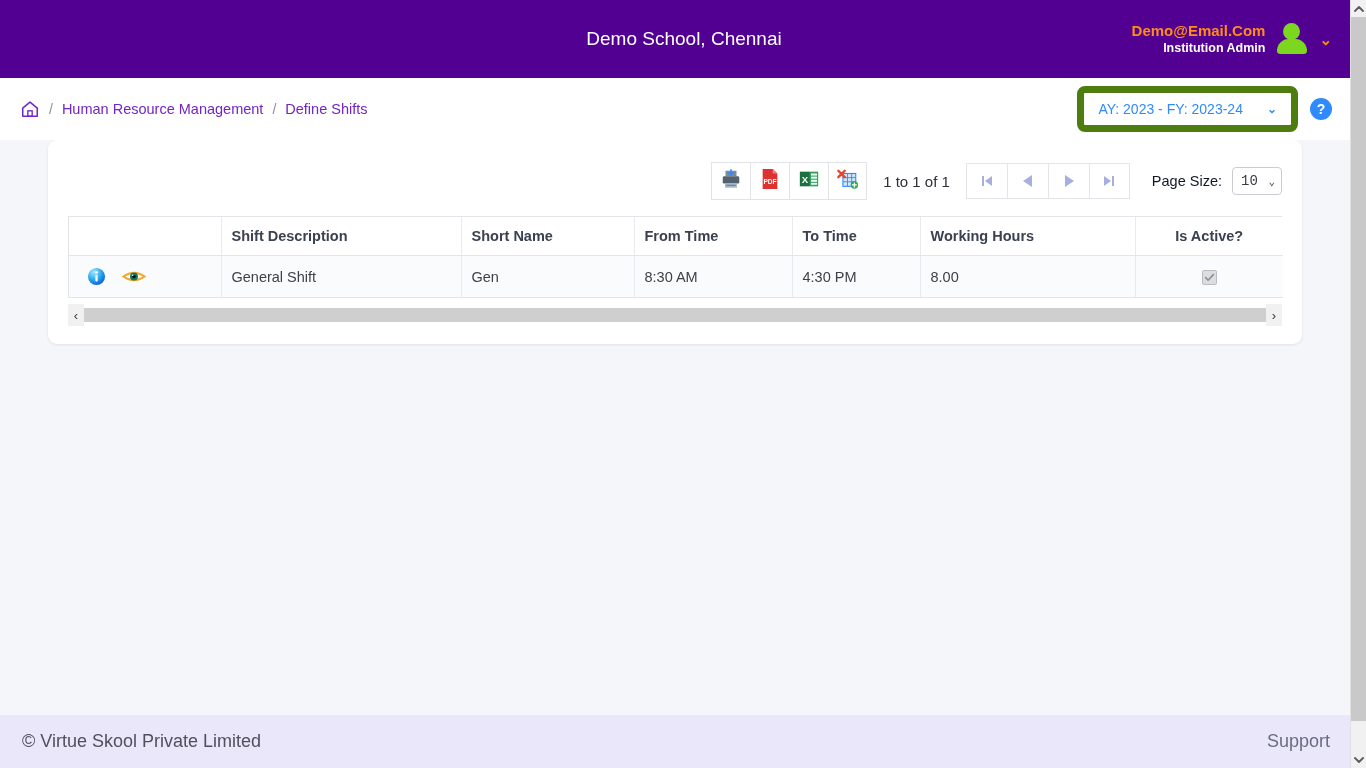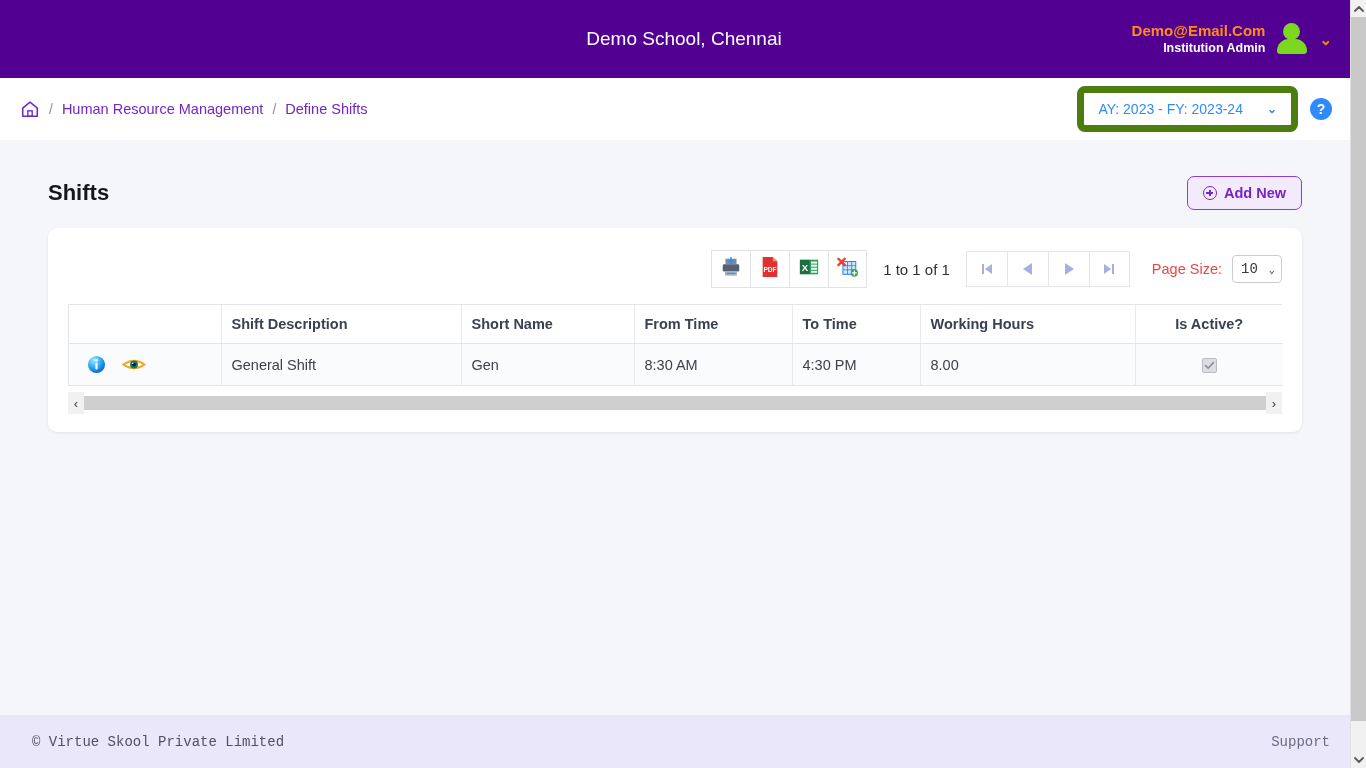--- a/index.html
+++ b/index.html
@@ -281,21 +281,21 @@
     border: 1px solid #e4e5ea;
     border-right: none;
     background: #ffffff;
     display: flex; align-items: center; justify-content: center;
     cursor: pointer;
   }
   .pg-btn:last-child { border-right: 1px solid #e4e5ea; }
   .pg-btn svg { display: block; }
   .pagesize-label {
     font-size: 14.5px;
-    color: #ef4444;
+    color: #0f172a;
     padding: 0 10px 0 22px;
     white-space: nowrap;
   }
   .pagesize-select {
     width: 50px; height: 28px;
     border: 1px solid #c9ccd4;
     border-radius: 4px;
     background: #ffffff;
     font-size: 14px;
     color: #3b3b44;
@@ -375,25 +375,24 @@
     background: #cfcfcf;
     cursor: pointer;
   }
 
   
   .footer {
     height: 53px;
     background: #eae7fb;
     display: flex;
     align-items: center;
-    padding: 0 20px 0 32px;
+    padding: 0 20px 0 22px;
     flex: 0 0 auto;
-    font-size: 14px;
+    font-size: 18px;
     color: #50505e;
-    font-family: Liberation Mono, monospace;
   }
   .support-link {
     margin-left: auto;
     color: #6b6b80;
     cursor: pointer;
   }
 
   
   .vscroll {
     position: absolute;
@@ -458,27 +457,20 @@
         <div class="ay-select">
           <span>AY: 2023 - FY: 2023-24</span>
           <span class="ay-caret">⌄</span>
         </div>
         <div class="help-btn">?</div>
       </div>
     </div>
 
     <div class="main">
 
-      <div class="page-head">
-        <div class="page-title">Shifts</div>
-        <div class="add-new">
-          <span class="plus-circle"></span>
-          <span>Add New</span>
-        </div>
-      </div>
 
       <div class="card">
 
         <div class="toolbar">
 
           <div class="tools-right">
             <div class="export-group">
               <div class="export-btn">
                 <span>
                   <svg width="22" height="22" viewBox="0 0 24 24">

